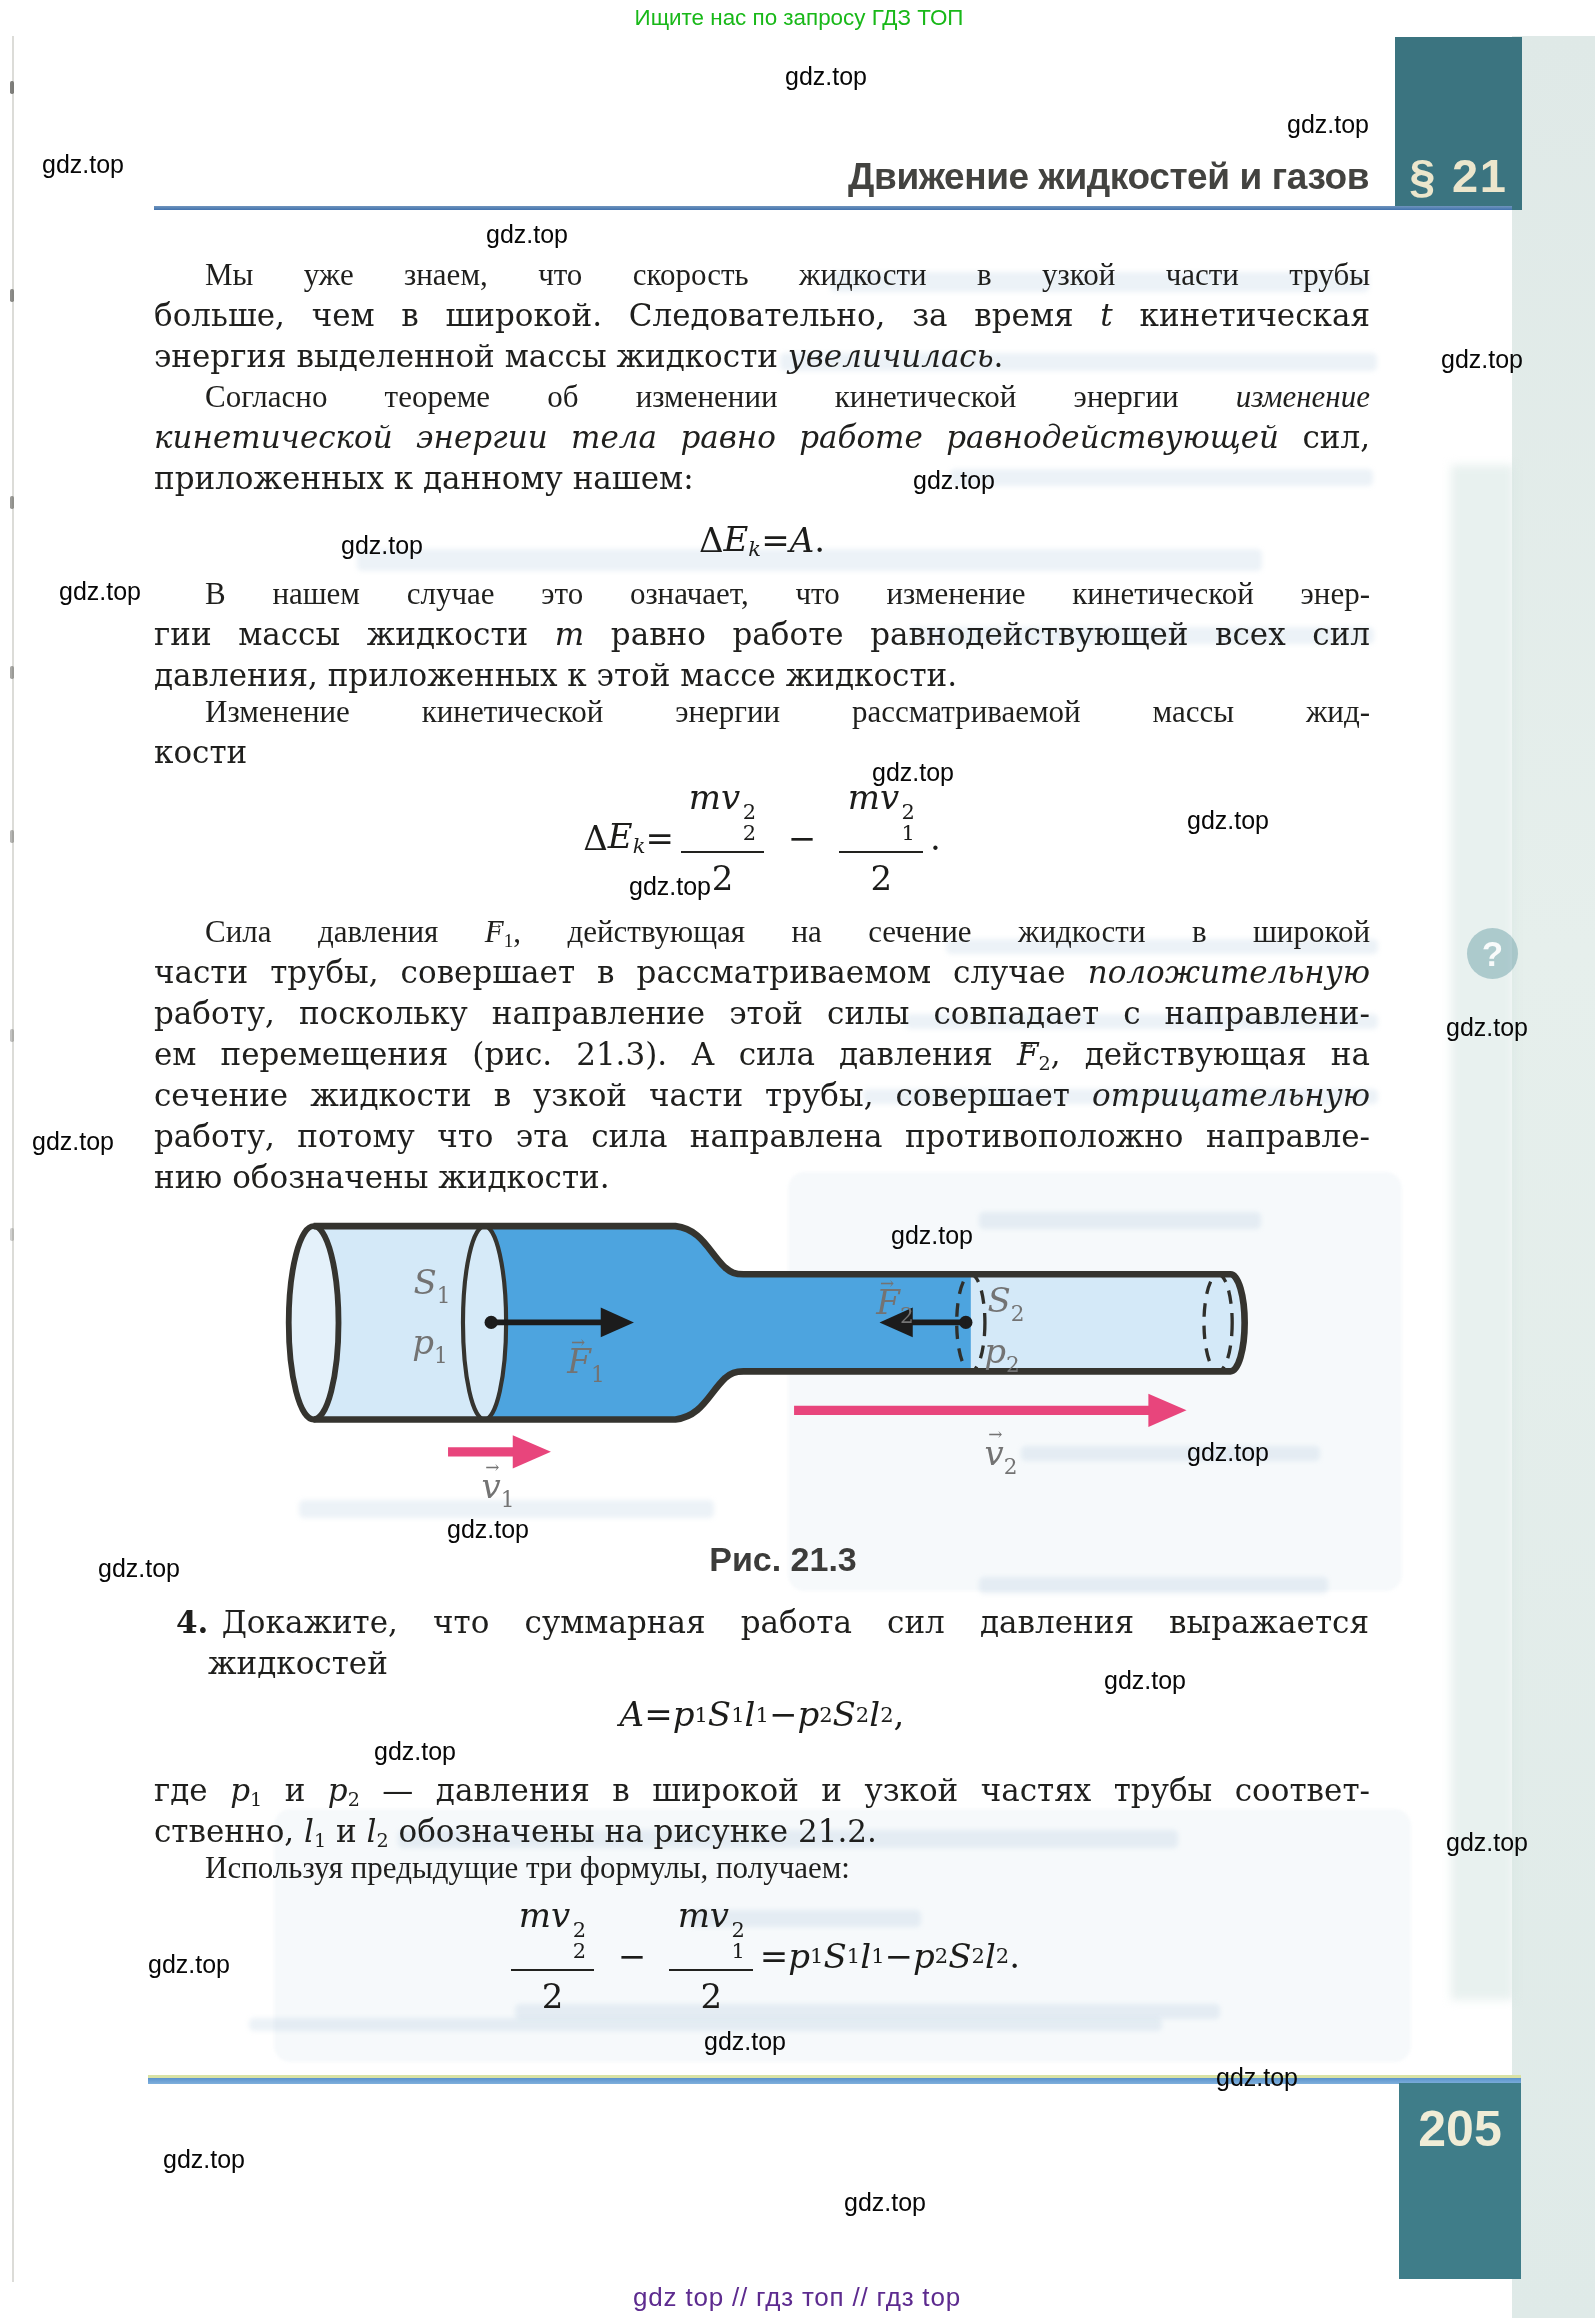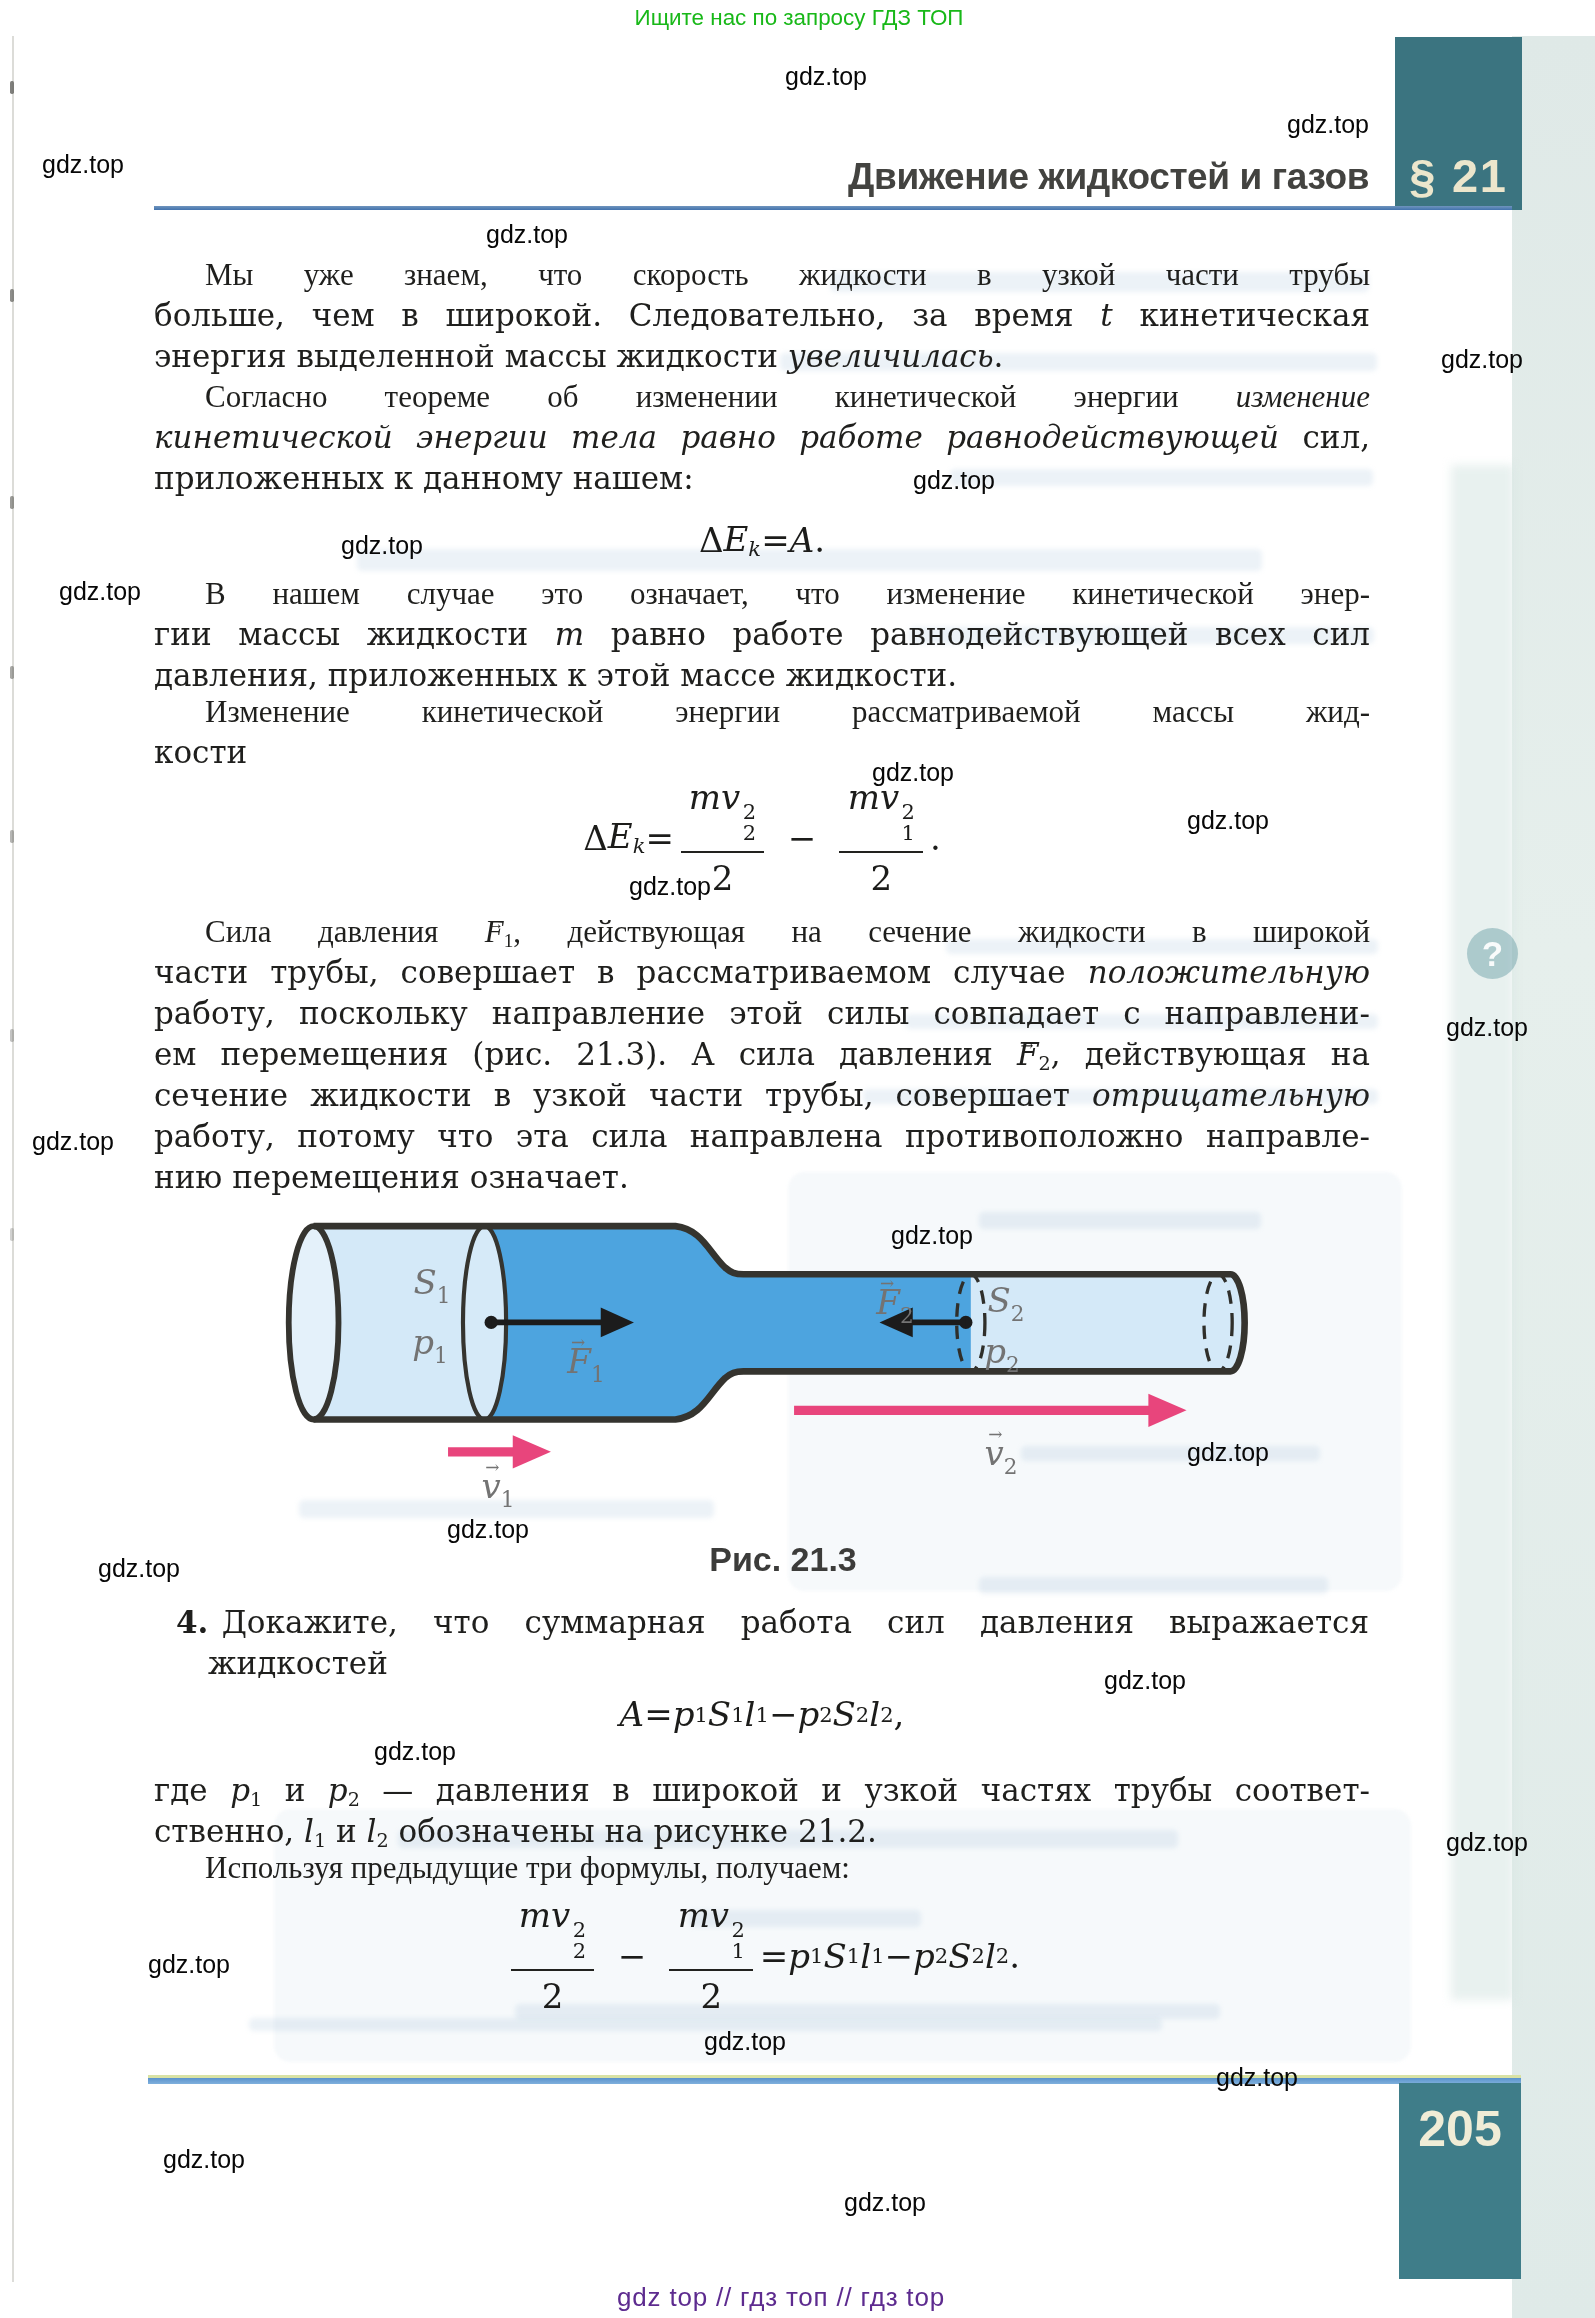--- a/index.html
+++ b/index.html
@@ -50,21 +50,21 @@
   .figlab sub{font-size:21.6px;vertical-align:-8.3px;font-style:normal;}
   .caption{position:absolute;left:617px;top:1540px;width:332px;text-align:center;
            font-family:"Liberation Sans",sans-serif;font-weight:bold;font-size:34px;color:#3c3c3a;}
   
   .rule-bot{position:absolute;left:148px;top:2075px;width:1373px;}
   .rule-bot .y{height:3.3px;background:#d9e2a4;}
   .rule-bot .b{height:5.8px;background:linear-gradient(180deg,#5b93cc,#7fb0dd);}
   .badge205{position:absolute;left:1399px;top:2083px;width:122px;height:196px;background:#3f7d89;
             display:flex;align-items:flex-start;justify-content:center;padding-top:16.6px;box-sizing:border-box;}
   .badge205 span{font-family:"Liberation Sans",sans-serif;font-weight:bold;font-size:50px;color:#f0ecd6;}
-  .footer{position:absolute;left:366px;top:2282px;width:830px;text-align:center;
+  .footer{position:absolute;left:382px;top:2282px;width:830px;text-align:center;
           font-family:"Liberation Sans",sans-serif;font-size:26px;color:#5d2b8f;letter-spacing:0.8px;}
   
   .wm{position:absolute;transform:translate(-50%,-50%);font-family:"Liberation Sans",sans-serif;
       font-size:25px;color:#070707;white-space:nowrap;z-index:40;}
   .ghost-bar{position:absolute;background:rgba(120,160,200,0.14);filter:blur(2.5px);border-radius:5px;}
   .ghost-panel{position:absolute;background:rgba(165,195,220,0.10);filter:blur(1.7px);border-radius:16.6px;}
   .qicon{position:absolute;left:1467px;top:928px;width:51px;height:51px;border-radius:50%;
          background:rgba(60,130,140,0.35);display:flex;align-items:center;justify-content:center;}
   .qicon span{font-family:"Liberation Sans",sans-serif;font-weight:bold;font-size:35px;
               color:rgba(255,255,255,0.92);}
@@ -159,21 +159,21 @@
         </span>.</span>
   </div>
 
   <div class="tcol" style="top:911px">
     <div class="ln ind">Сила давления <span class="vec"><i>F</i></span><sub>1</sub>, действующая на сечение жидкости в широкой</div>
     <div class="ln">части трубы, совершает в рассматриваемом случае <i>положительную</i></div>
     <div class="ln">работу, поскольку направление этой силы совпадает с направлени-</div>
     <div class="ln">ем перемещения (рис. 21.3). А сила давления <span class="vec"><i>F</i></span><sub>2</sub>, действующая на</div>
     <div class="ln">сечение жидкости в узкой части трубы, совершает <i>отрицательную</i></div>
     <div class="ln">работу, потому что эта сила направлена противоположно направле-</div>
-    <div class="ln left">нию перемещения означает.</div>
+    <div class="ln left">нию обозначены жидкости.</div>
   </div>
 
   <svg class="figsvg" style="left:282px;top:1183px;width:1054px;height:390px" viewBox="340 1425 1270 470">
 
     <path d="M378,1477 H814 C846,1481 854,1508 874,1527 C881,1533 886,1535 896,1535 H1483
              A17,58.5 0 0 1 1483,1652
              H896 C886,1652 881,1654 874,1660 C854,1679 846,1706 814,1710 H378
              A30,116.5 0 0 1 378,1477 Z" fill="#d4e9f8" stroke="none"></path>
 
     <path d="M584,1477 H814 C846,1481 854,1508 874,1527 C881,1533 886,1535 896,1535 H1170

